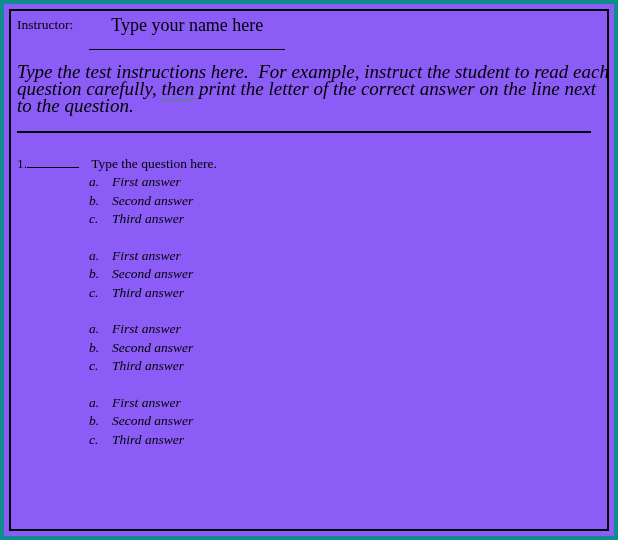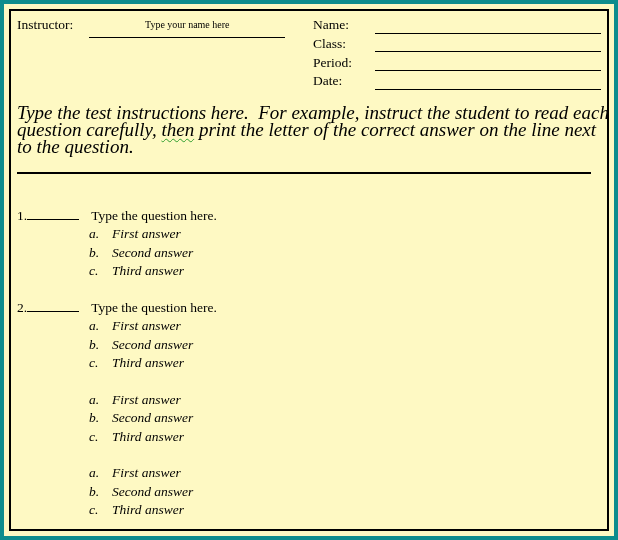--- a/index.html
+++ b/index.html
@@ -7,42 +7,42 @@
   body {
     font-family: "Liberation Serif", "DejaVu Serif", serif;
     color: #000;
     background: #fff;
   }
   .page {
     width: 618px;
     height: 540px;
     border: 4px solid #0e8d8d;
     padding: 5px;
-    background: #fef9c3;
+    background: #8b5cf6;
   }
   .inner {
     width: 100%;
     height: 100%;
     border: 2px solid #000;
     padding: 3px 6px 2px 6px;
     overflow: hidden;
   }
   
   .header { display: flex; padding-top: 2px; }
   .header-left { width: 296px; display: flex; align-items: flex-start; }
   .lbl { font-size: 13.5px; line-height: 18.5px; white-space: nowrap; }
   .name-line {
     display: inline-block;
     width: 196px;
     margin-left: 16px;
     border-bottom: 1px solid #000;
     text-align: center;
-    font-size: 10px;
+    font-size: 18px;
     line-height: 18.5px;
-    padding-bottom: 2px;
+    padding-bottom: 14px;
   }
   .header-right { flex: 1; }
   .field-row { display: flex; height: 18.7px; align-items: flex-end; }
   .field-row .lbl { width: 62px; }
   .field-line {
     flex: 1;
     border-bottom: 1px solid #000;
     height: 14px;
     margin-bottom: 1px;
   }
@@ -63,21 +63,21 @@
     text-decoration-skip-ink: none;
     text-underline-offset: 2px;
   }
   
   .divider {
     height: 2px;
     background: #000;
     margin: 17px 10px 0 0;
   }
   
-  .questions { margin-top: 33px; }
+  .questions { margin-top: 22px; }
   .question { margin-bottom: 18px; font-size: 13.5px; line-height: 18.5px; }
   .q-line { white-space: nowrap; }
   .q-num { display: inline-block; }
   .q-blank {
     display: inline-block;
     width: 52px;
     height: 13px;
     border-bottom: 1.4px solid #000;
     margin-right: 12px;
   }
@@ -88,57 +88,38 @@
 <body>
 
 <div class="page">
   <div class="inner">
 
     <div class="header">
       <div class="header-left">
         <span class="lbl">Instructor:</span>
         <span class="name-line"><span>Type your name here</span></span>
       </div>
-      <div class="header-right">
-        <div class="field-row">
-          <span class="lbl">Name:</span>
-          <span class="field-line"></span>
-        </div>
-        <div class="field-row">
-          <span class="lbl">Class:</span>
-          <span class="field-line"></span>
-        </div>
-        <div class="field-row">
-          <span class="lbl">Period:</span>
-          <span class="field-line"></span>
-        </div>
-        <div class="field-row">
-          <span class="lbl">Date:</span>
-          <span class="field-line"></span>
-        </div>
-      </div>
     </div>
 
     <p class="instructions"><span>Type the test instructions here.  For example, instruct the student to read each question carefully, </span><span class="squiggle">then</span><span> print the letter of the correct answer on the line next to the question.</span></p>
 
     <div class="divider"></div>
 
     <div class="questions">
 
       <div class="question">
         <div class="q-line"><span class="q-num">1.</span><span class="q-blank"></span><span class="q-prompt">Type the question here.</span></div>
         <div class="answers">
           <div class="answer"><span class="ans-letter">a.</span><span>First answer</span></div>
           <div class="answer"><span class="ans-letter">b.</span><span>Second answer</span></div>
           <div class="answer"><span class="ans-letter">c.</span><span>Third answer</span></div>
         </div>
       </div>
 
       <div class="question">
-        <div class="q-line"><span class="q-num">2.</span><span class="q-blank"></span><span class="q-prompt">Type the question here.</span></div>
         <div class="answers">
           <div class="answer"><span class="ans-letter">a.</span><span>First answer</span></div>
           <div class="answer"><span class="ans-letter">b.</span><span>Second answer</span></div>
           <div class="answer"><span class="ans-letter">c.</span><span>Third answer</span></div>
         </div>
       </div>
 
       <div class="question">
         <div class="answers">
           <div class="answer"><span class="ans-letter">a.</span><span>First answer</span></div>

